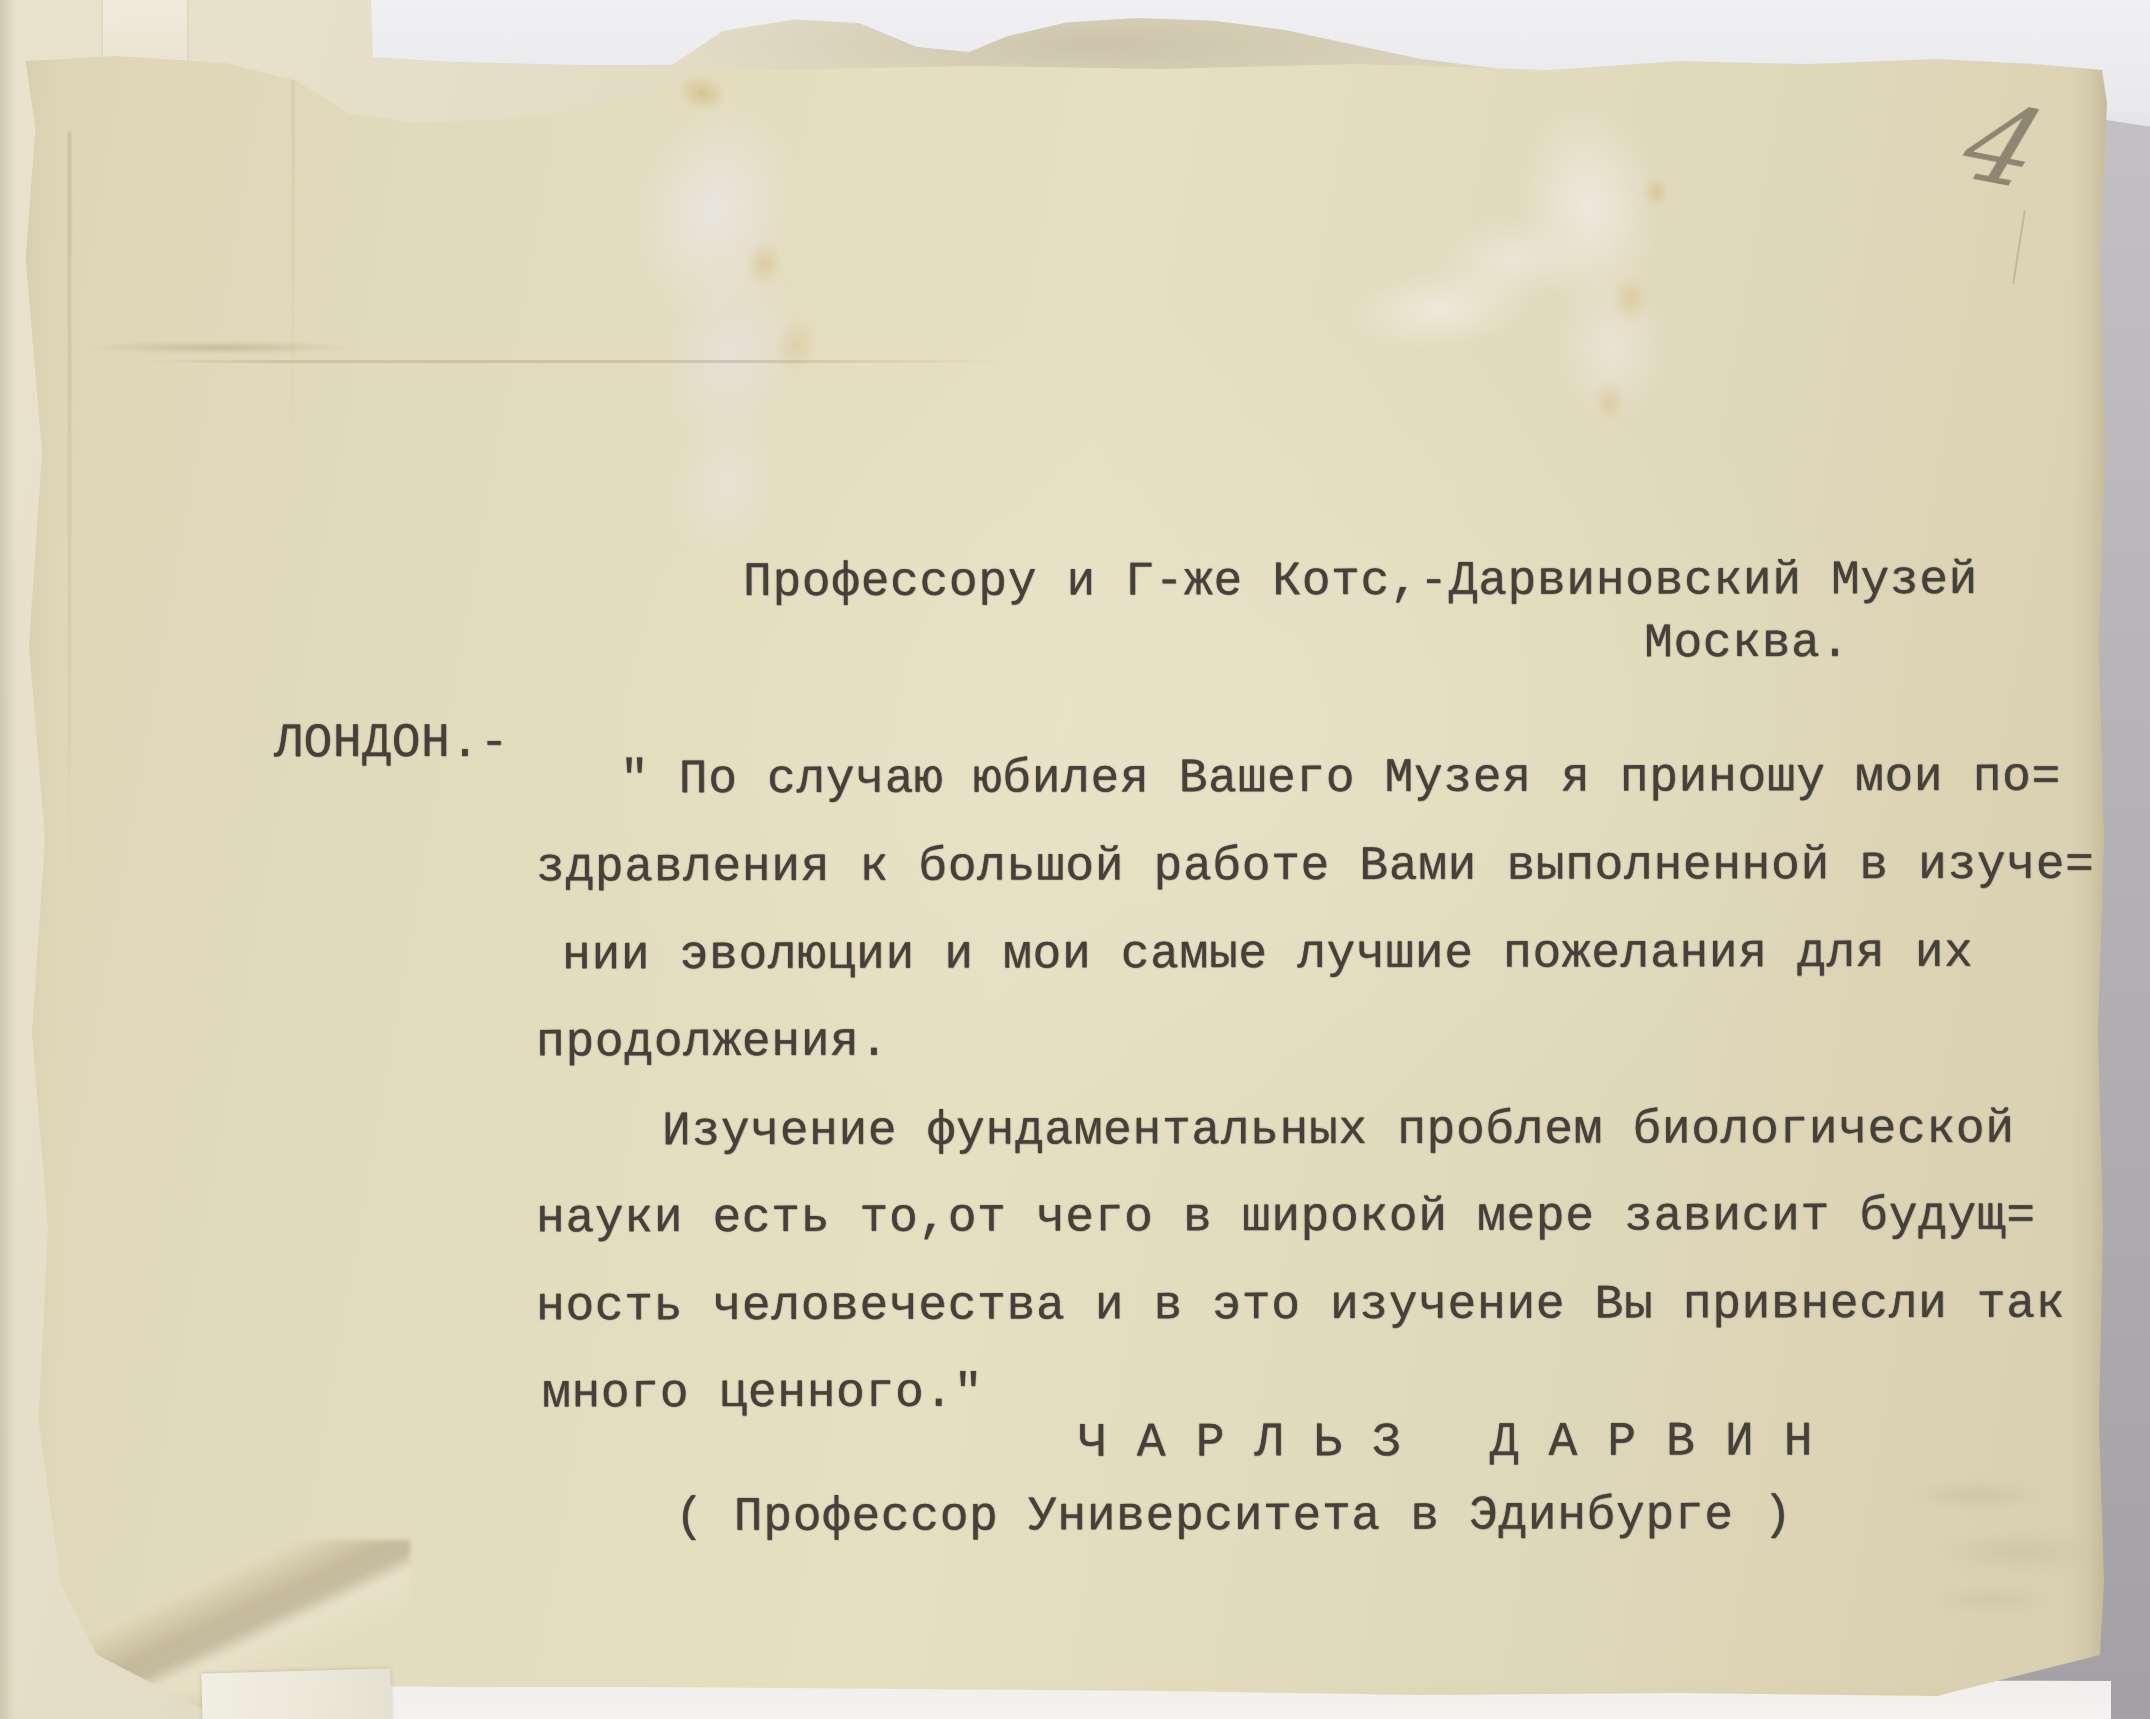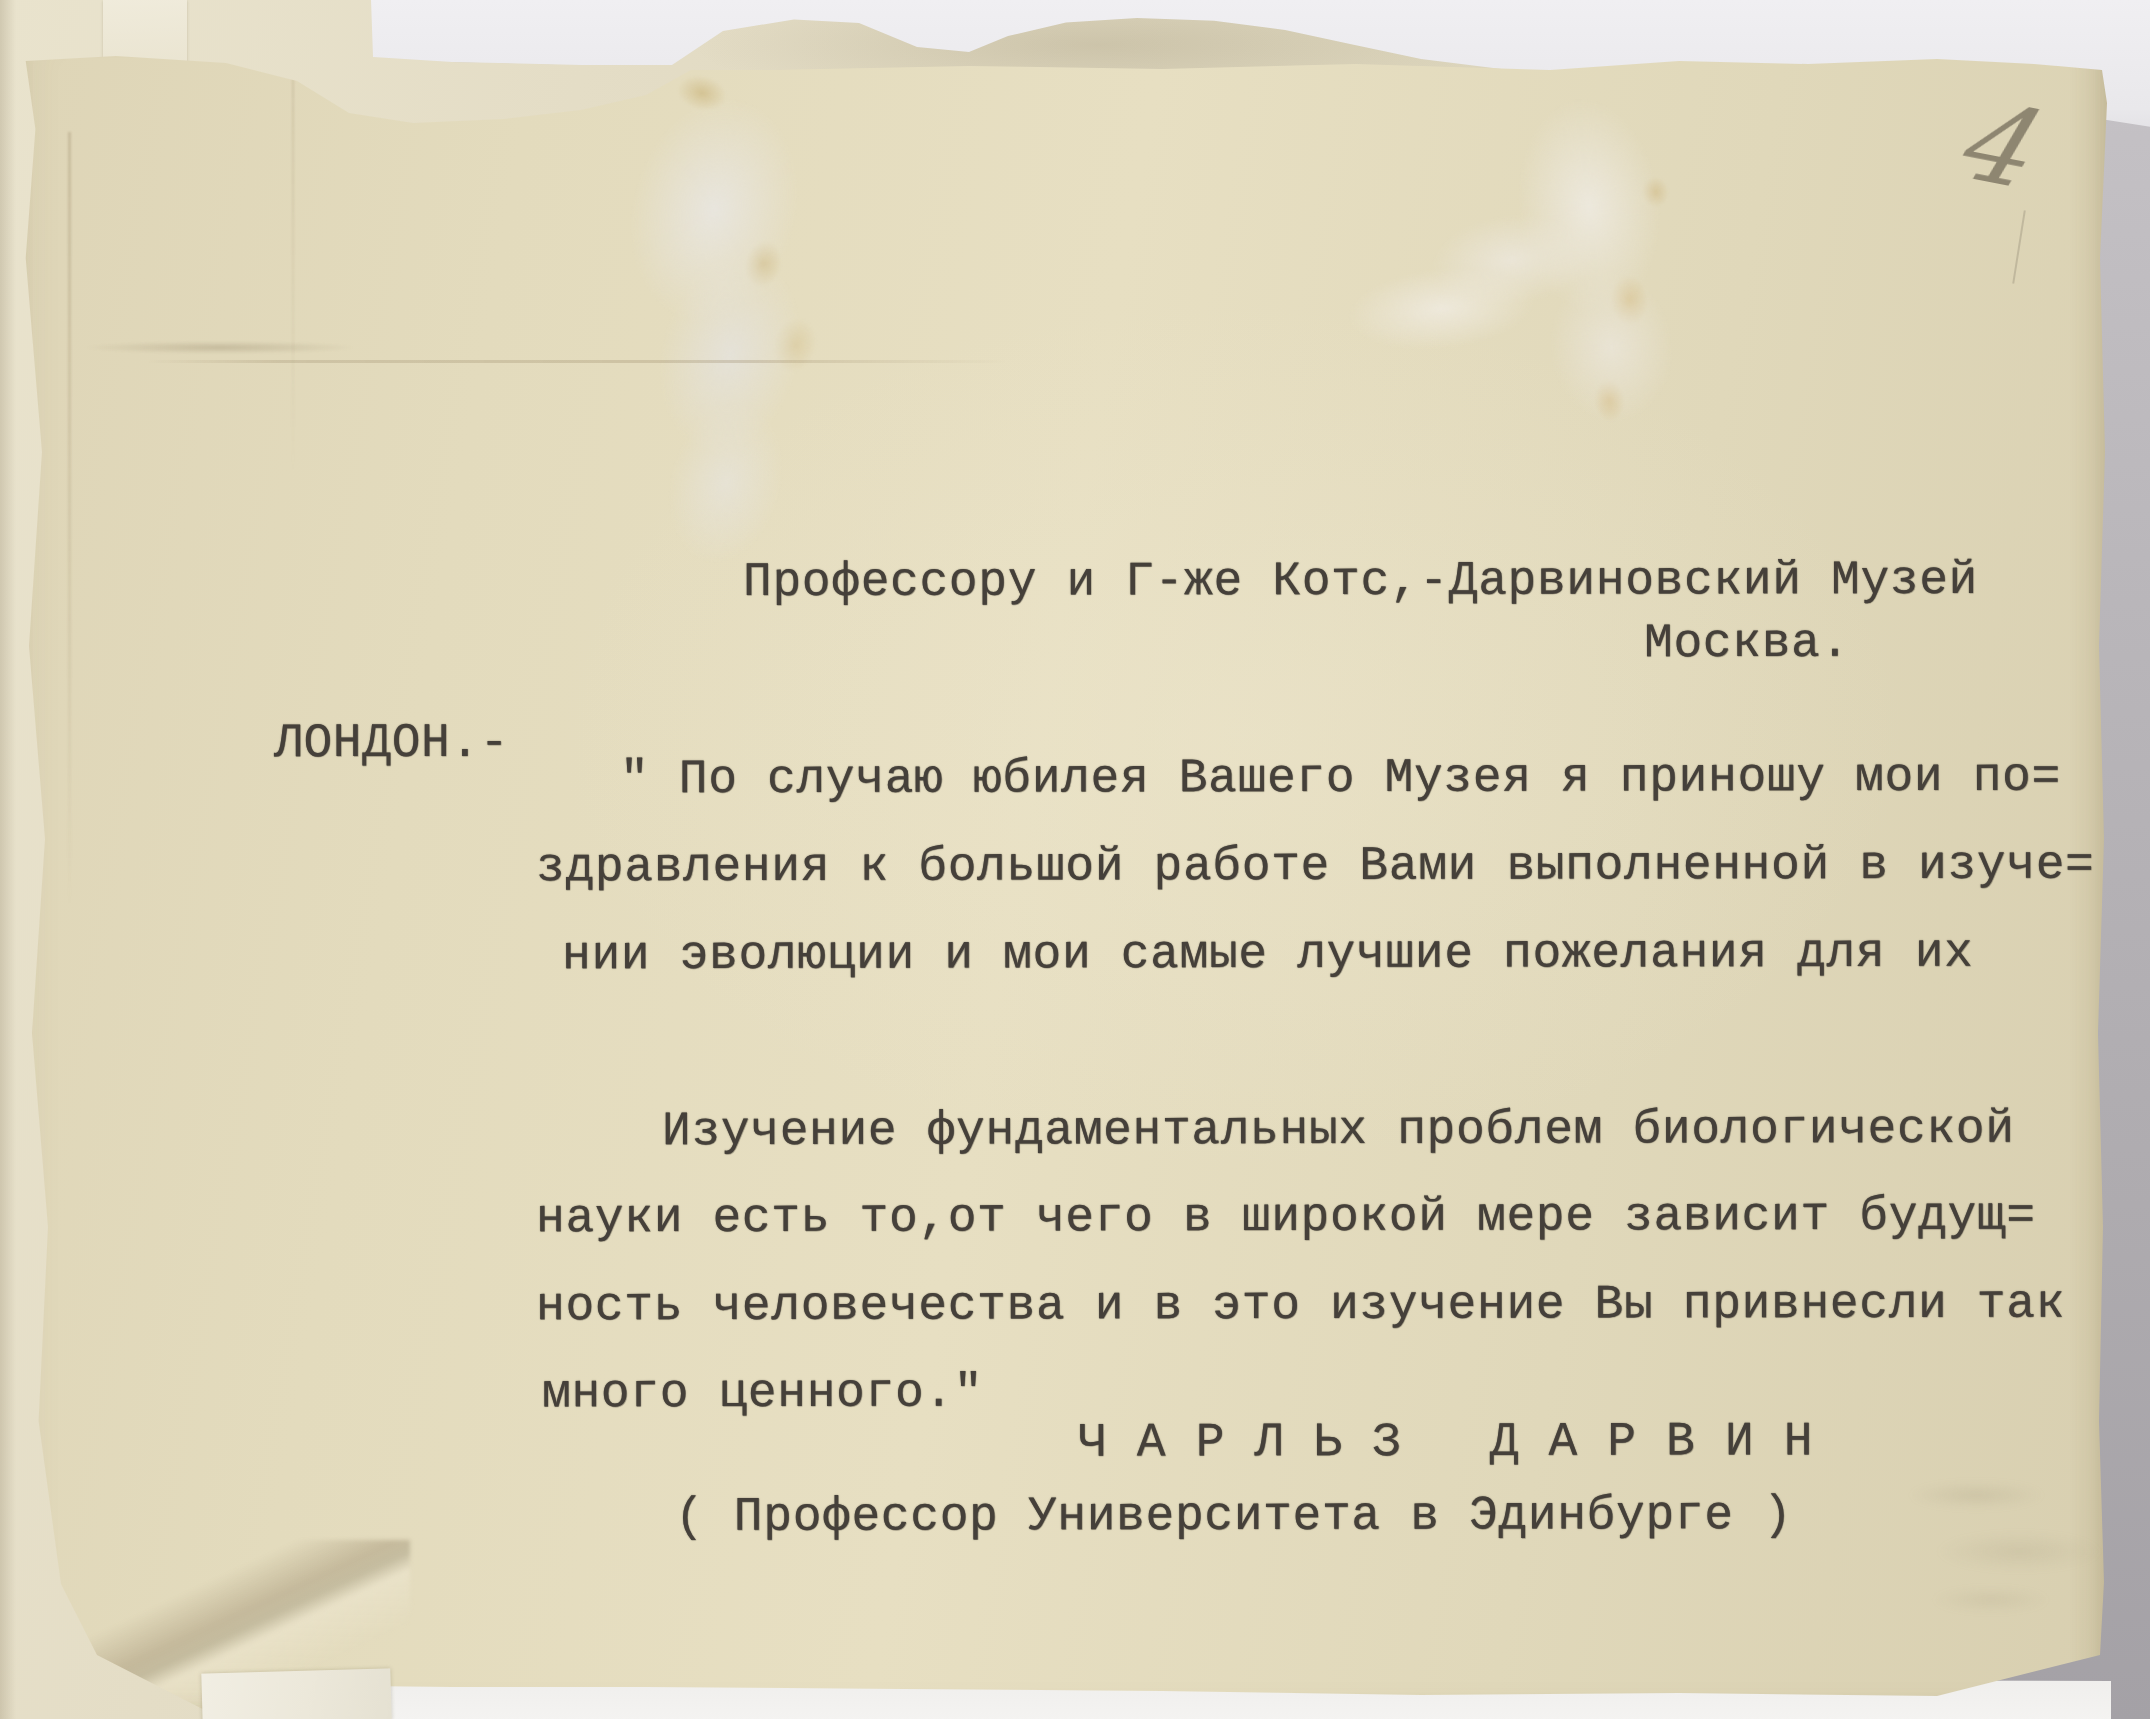--- a/index.html
+++ b/index.html
@@ -139,20 +139,21 @@
     <div class="stain fold-shadow"></div>
     <div class="stain ghost-marks"></div>
 
     <div class="line l-recipient">Профессору и Г-же Котс,-Дарвиновский Музей</div>
     <div class="line l-city">Москва.</div>
     <div class="line l-origin">ЛОНДОН.-</div>
 
     <div class="line l-b1">" По случаю юбилея Вашего Музея я приношу мои по=</div>
     <div class="line l-b2">здравления к большой работе Вами выполненной в изуче=</div>
     <div class="line l-b3">нии эволюции и мои самые лучшие пожелания для их</div>
+    <div class="line l-b4">продолжения.</div>
 
     <div class="line l-b5">Изучение фундаментальных проблем биологической</div>
     <div class="line l-b6">науки есть то,от чего в широкой мере зависит будущ=</div>
     <div class="line l-b7">ность человечества и в это изучение Вы привнесли так</div>
     <div class="line l-b8">много ценного."</div>
 
     <div class="line l-sig">Ч А Р Л Ь З   Д А Р В И Н</div>
     <div class="line l-note">( Профессор Университета в Эдинбурге )</div>
 
     <div class="pencil-4">4</div>

